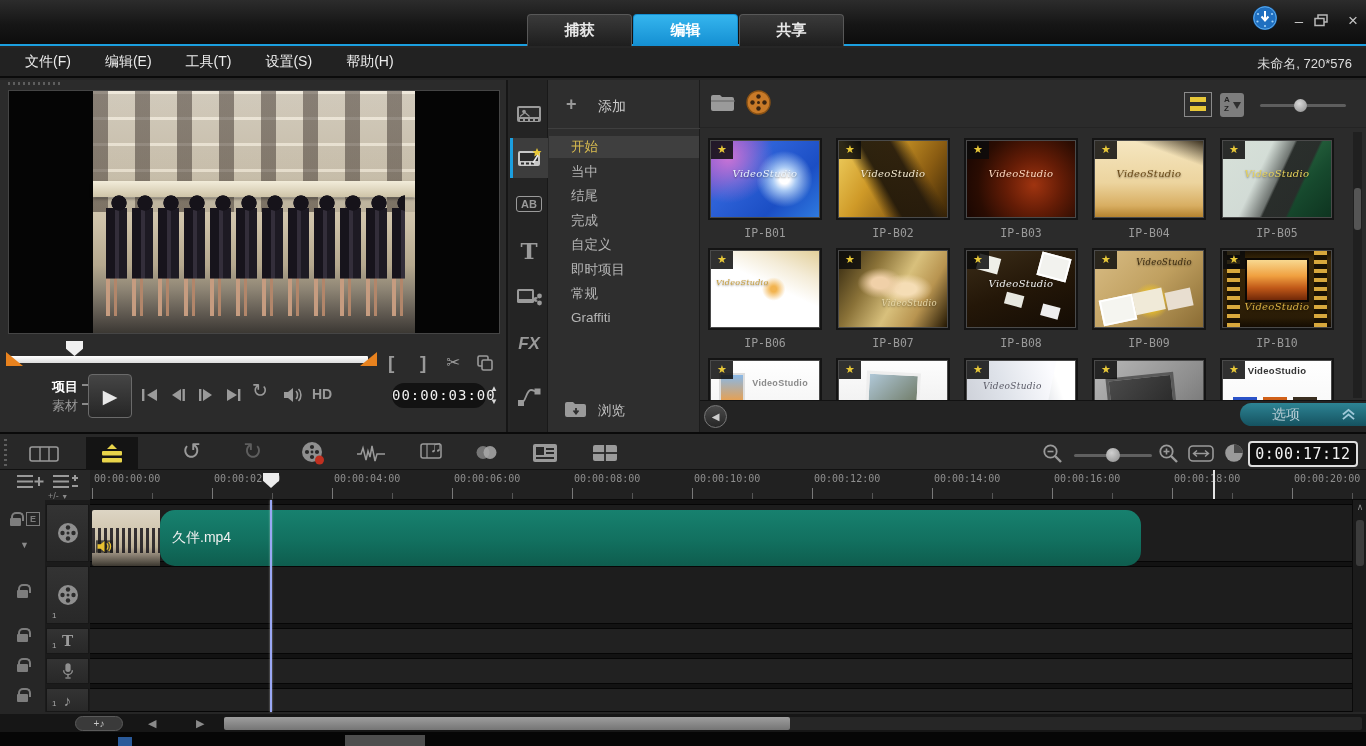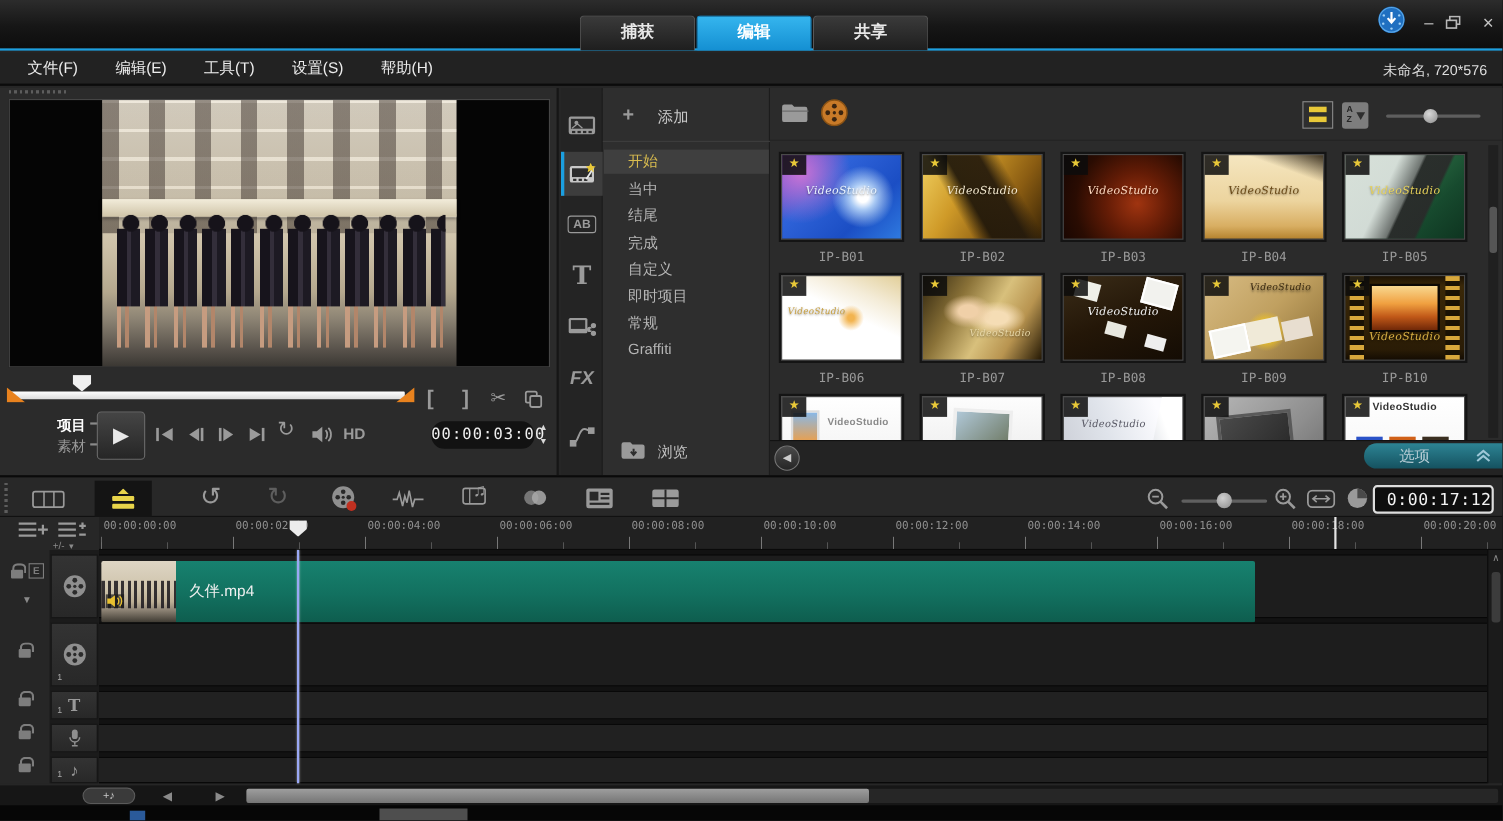--- a/index.html
+++ b/index.html
@@ -96,21 +96,21 @@
 #options-btn{position:absolute;left:540px;top:2px;width:126px;height:23px;background:linear-gradient(180deg,#2d8494,#155260);border-radius:12px 0 0 12px}
 #options-btn span{position:absolute;left:32px;top:3px;color:#b6ccd4;font-size:14px}
 #options-btn svg{position:absolute;right:10px;top:5px}
 
 #tl-toolbar{position:absolute;left:0;top:432px;width:1366px;height:38px;background:#282828;border-top:2px solid #0a0a0a;border-bottom:1px solid #111}
 .tbico{position:absolute;color:#9a9a9a}
 #btn-storyboard{position:absolute;left:20px;top:6px;width:48px;height:28px;display:flex;align-items:center;justify-content:center}
 #btn-timeline{position:absolute;left:86px;top:3px;width:52px;height:34px;background:#141414;display:flex;align-items:center;justify-content:center}
 #tl-slider{position:absolute;left:1074px;top:20px;width:78px;height:3px;background:#606060;border-radius:2px}
 #tl-slider i{position:absolute;left:32px;top:-6px;width:14px;height:14px;border-radius:50%;background:radial-gradient(circle at 40% 35%,#d0d0d0,#8a8a8a)}
-#tl-timecode{position:absolute;left:1248px;top:7px;width:110px;height:26px;background:#0e0e0e;border:2px solid #dedede;border-radius:4px;color:#f2f2f2;font-size:15px;text-align:right;line-height:22px;letter-spacing:.5px}
+#tl-timecode{position:absolute;left:1248px;top:7px;width:110px;height:26px;background:#0e0e0e;border:2px solid #dedede;border-radius:4px;color:#f2f2f2;font-size:15px;text-align:center;line-height:22px;letter-spacing:.5px}
 
 #ruler-corner{position:absolute;left:0;top:470px;width:90px;height:30px;background:#272727}
 #track-toggle{position:absolute;left:48px;top:21px;color:#8a8a8a;font-size:9px}
 #ruler{position:absolute;left:90px;top:470px;width:1276px;height:30px;background:#212121;border-bottom:1px solid #0a0a0a;overflow:hidden}
 #ruler-minor{position:absolute;left:2px;right:0;bottom:0;height:6px;background:repeating-linear-gradient(90deg,#555 0 1px,rgba(0,0,0,0) 1px 60px)}
 #ruler-major{position:absolute;left:2px;right:0;bottom:0;height:11px;background:repeating-linear-gradient(90deg,#787878 0 1px,rgba(0,0,0,0) 1px 120px)}
 .rlabel{position:absolute;top:3px;color:#8f8f8f;font-size:10px;font-family:"DejaVu Sans Mono",monospace}
 #ruler-playhead{position:absolute;left:173px;top:3px;width:16px;height:15px;background:#ececec;clip-path:polygon(0 0,100% 0,100% 52%,50% 100%,0 52%)}
 #end-marker{position:absolute;left:1123px;top:0;width:2px;height:30px;background:#e4e4e4}
 
@@ -700,21 +700,21 @@
     <div class="thead" style="top:188px;height:24px">
       <span style="font-size:15px;color:#9a9a9a">♪</span>
       <span class="tnum">1</span>
     </div>
   </div>
 
   <div id="rows">
     <div class="trow" style="top:4px;height:58px">
       <div id="clip">
         <div id="clip-thumb"></div>
-        <div id="clip-body" style="background: linear-gradient(rgb(23, 129, 111) 0%, rgb(18, 112, 95) 55%, rgb(14, 93, 78) 100%);">
+        <div id="clip-body" style="background: linear-gradient(rgb(23, 129, 111) 0%, rgb(18, 112, 95) 55%, rgb(14, 93, 78) 100%); border-radius: 15px;">
           <span>久伴.mp4</span>
         </div>
         <div id="clip-speaker">
           <svg width="17" height="13" viewBox="0 0 22 16">
               <rect x="0" y="0" width="22" height="16" fill="#1a1a1a" opacity="0.7"></rect>
               <path d="M2 5h4l5-4v14l-5-4H2z" fill="#e8c030"></path>
               <path d="M14 4c2 2 2 6 0 8" stroke="#e8c030" stroke-width="1.6" fill="none"></path>
               <path d="M16.5 2c3.2 3 3.2 9 0 12" stroke="#e8c030" stroke-width="1.6" fill="none"></path>
             </svg>
         </div>

